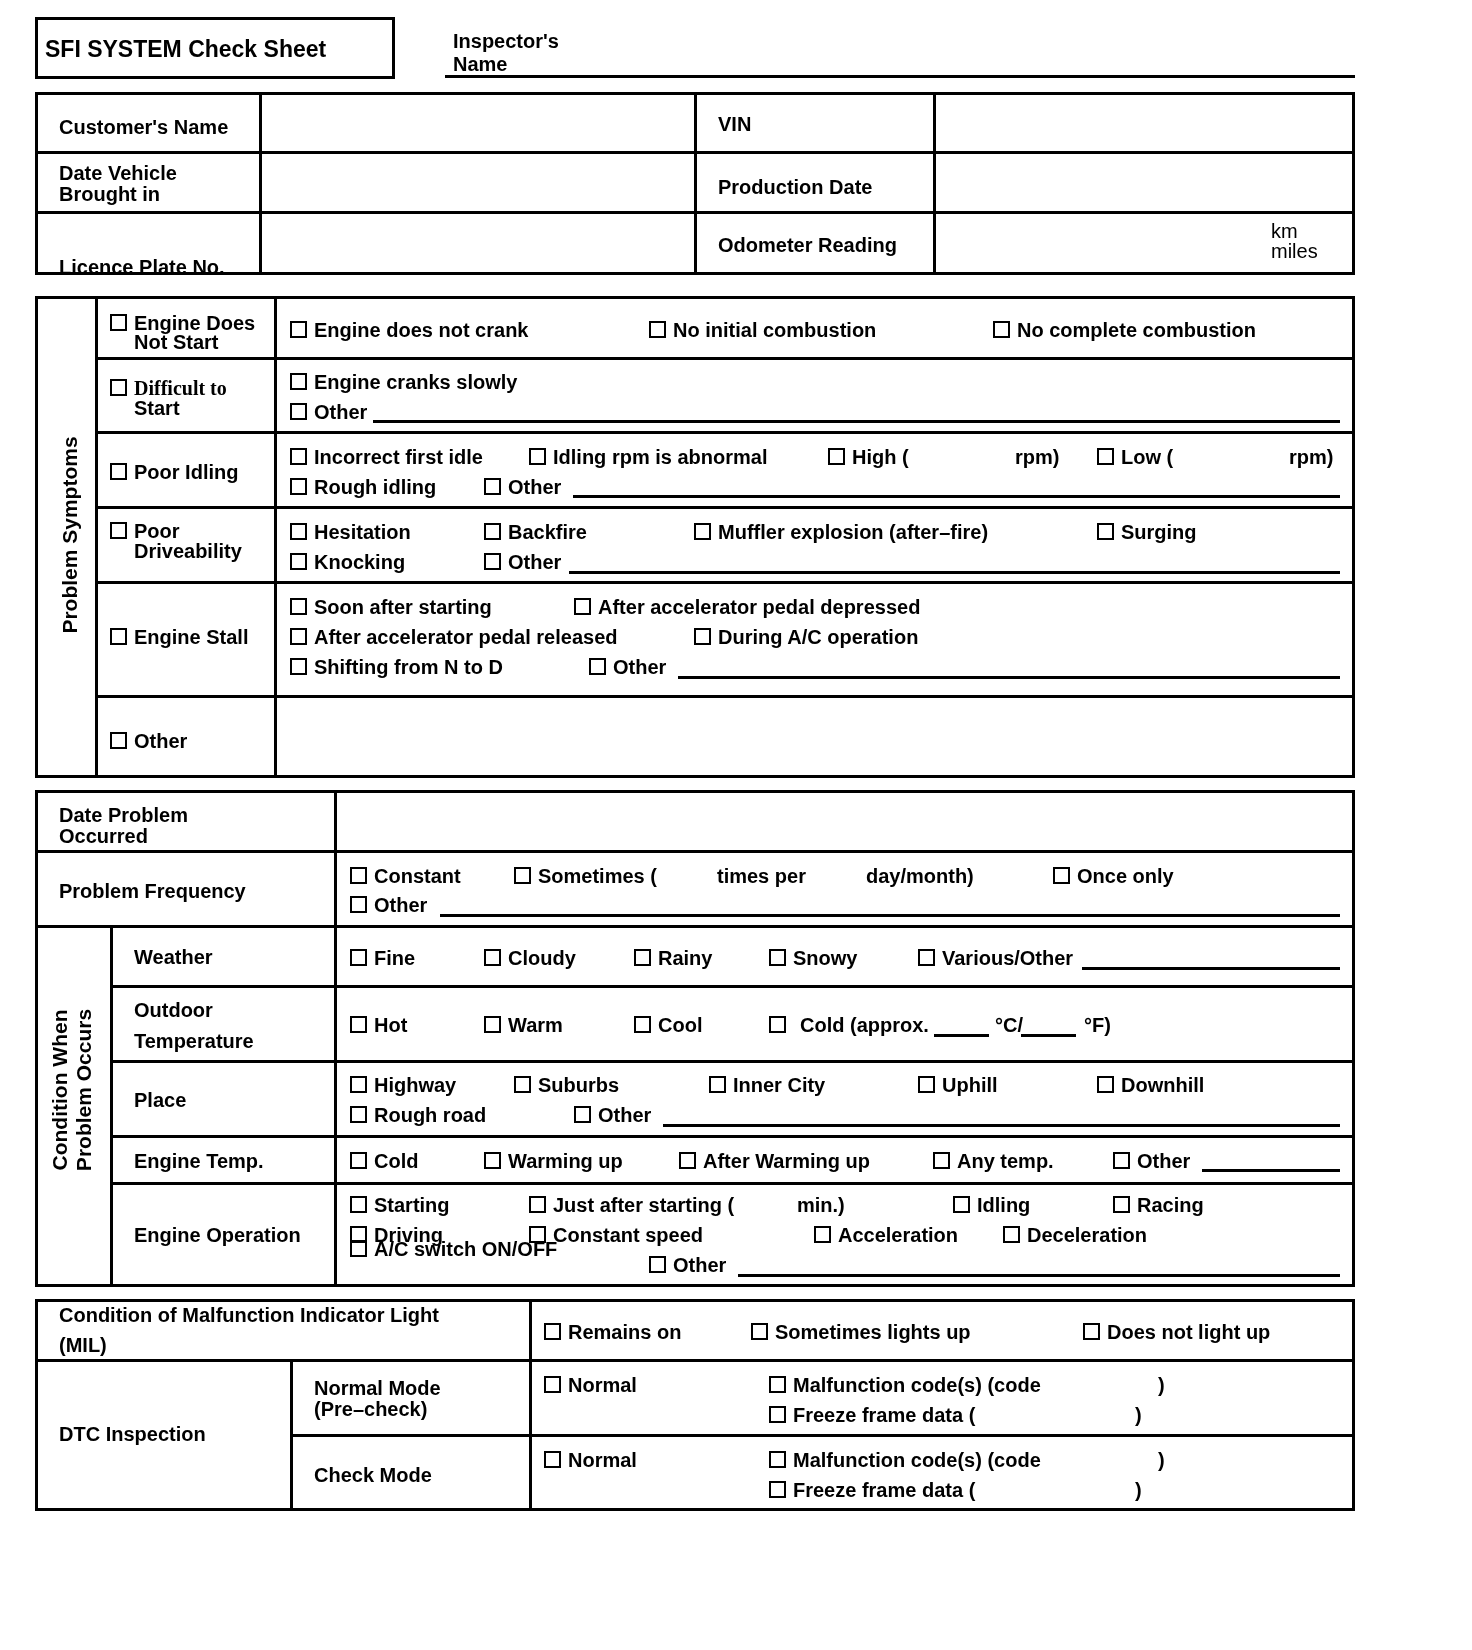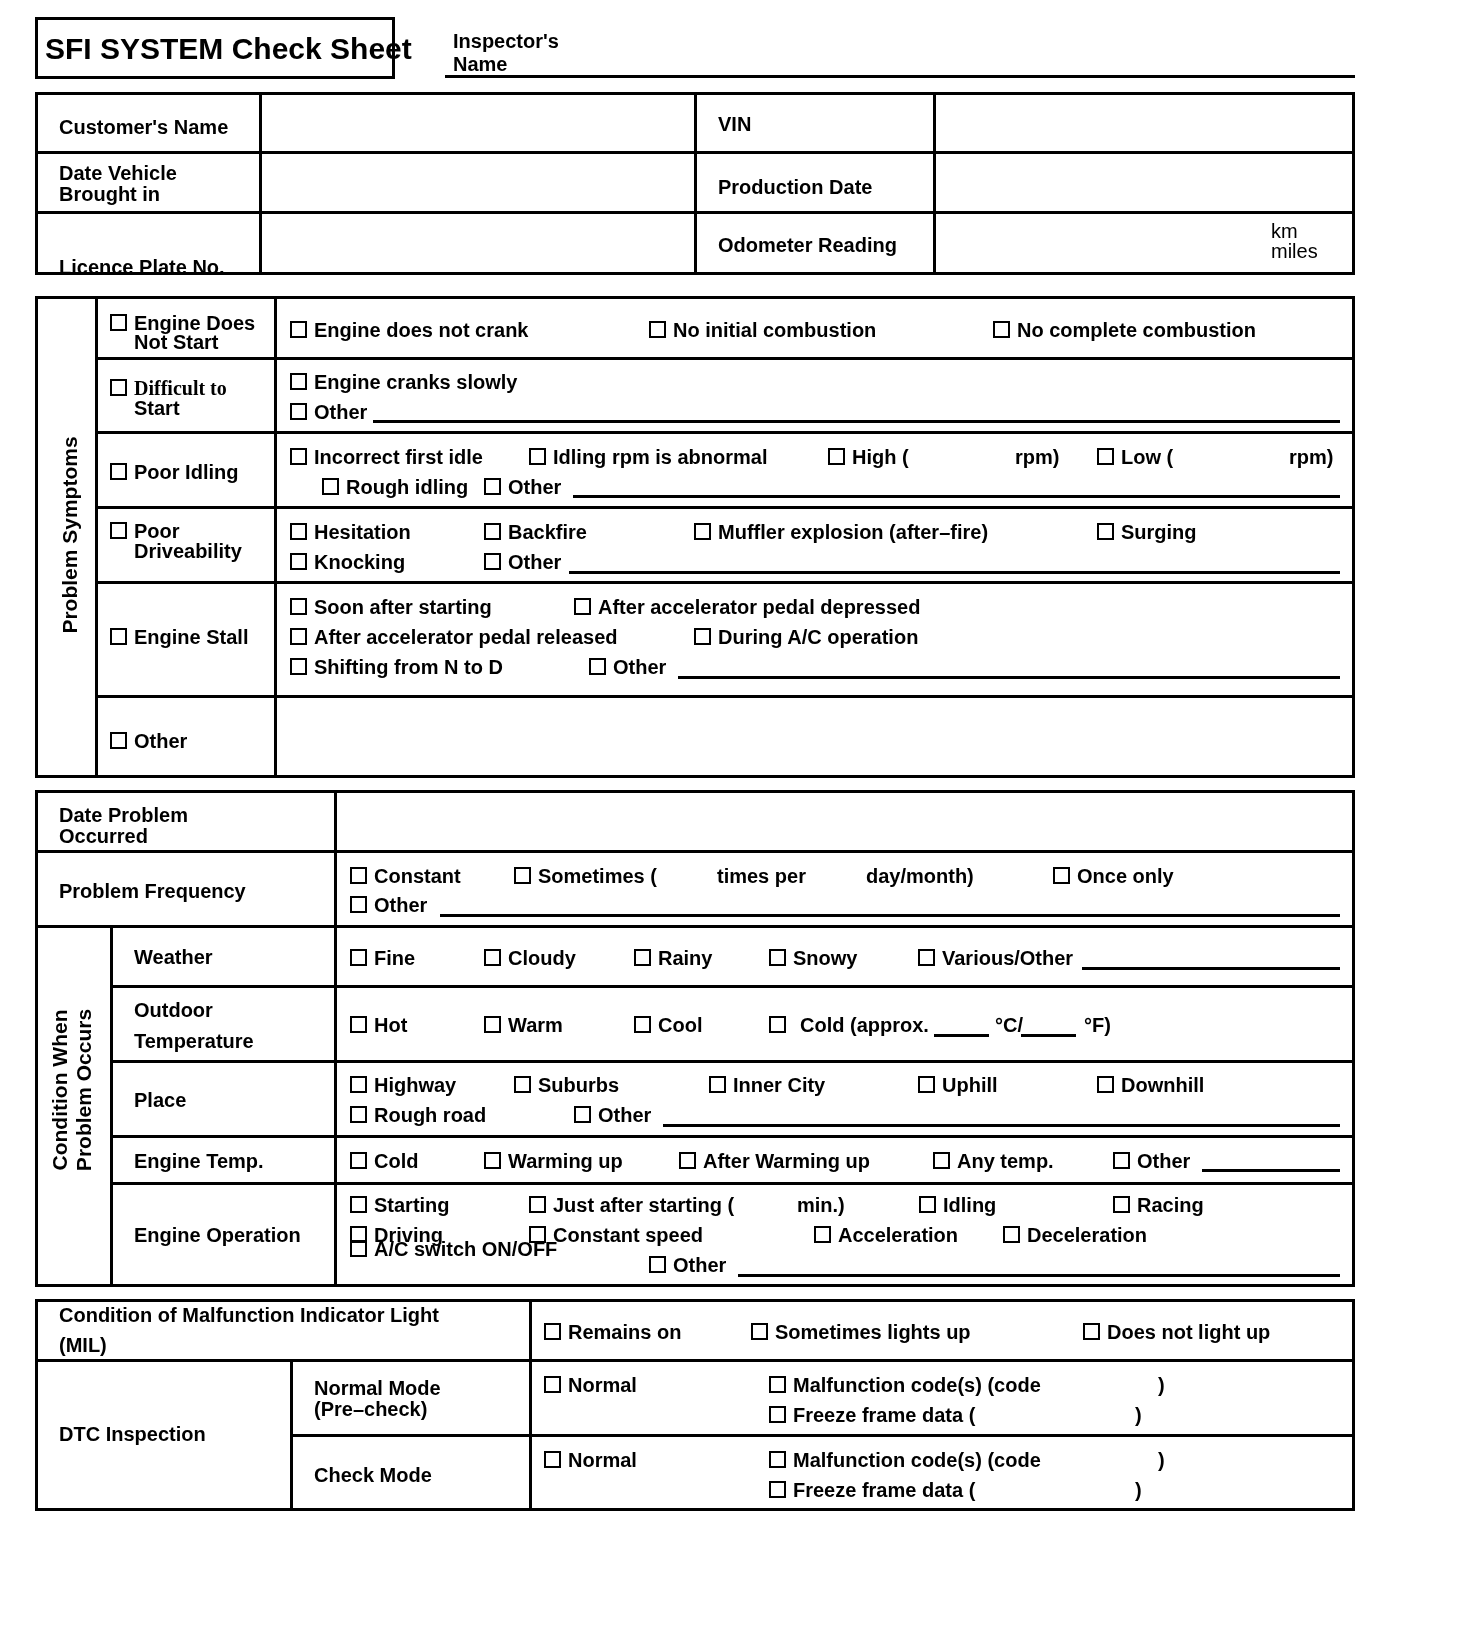--- a/index.html
+++ b/index.html
@@ -12,21 +12,21 @@
   .vl{position:absolute;width:0;border-left:3px solid #000;}
   .box{position:absolute;border:3px solid #000;box-sizing:border-box;}
   .uline{position:absolute;height:0;border-top:3px solid #000;}
   .vert{position:absolute;transform:rotate(-90deg);transform-origin:left top;font-size:21px;line-height:24px;white-space:nowrap;text-align:center;}
   .thin{font-weight:normal;}
 </style>
 </head>
 <body>
 
 <div class="box" style="left:35px;top:17px;width:360px;height:62px;"></div>
-<div class="txt" style="left:45px;top:35px;font-size:30px;line-height:28px;">SFI SYSTEM Check Sheet</div>
+<div class="txt" style="left:45px;top:35px;font-size:23px;line-height:28px;">SFI SYSTEM Check Sheet</div>
 <div class="txt" style="left:453px;top:30px;">Inspector's</div>
 <div class="txt" style="left:453px;top:53px;">Name</div>
 <div class="uline" style="left:445px;top:75px;width:910px;"></div>
 
 <div class="box" style="left:35px;top:92px;width:1320px;height:183px;"></div>
 <div class="hl" style="left:35px;top:151px;width:1320px;"></div>
 <div class="hl" style="left:35px;top:211px;width:1320px;"></div>
 <div class="vl" style="left:259px;top:92px;height:183px;"></div>
 <div class="vl" style="left:694px;top:92px;height:183px;"></div>
 <div class="vl" style="left:933px;top:92px;height:183px;"></div>
@@ -71,21 +71,21 @@
 <div class="txt" style="left:290px;top:401px;"><span class="cb"></span><span>Other</span></div>
 <div class="uline" style="left:373px;top:420px;width:967px;"></div>
 
 <div class="txt" style="left:110px;top:461px;"><span class="cb"></span><span>Poor Idling</span></div>
 <div class="txt" style="left:290px;top:446px;"><span class="cb"></span><span>Incorrect first idle</span></div>
 <div class="txt" style="left:529px;top:446px;"><span class="cb"></span><span>Idling rpm is abnormal</span></div>
 <div class="txt" style="left:828px;top:446px;"><span class="cb"></span><span>High (</span></div>
 <div class="txt" style="left:1015px;top:446px;">rpm)</div>
 <div class="txt" style="left:1097px;top:446px;"><span class="cb"></span><span>Low (</span></div>
 <div class="txt" style="left:1289px;top:446px;">rpm)</div>
-<div class="txt" style="left:290px;top:476px;margin-left:32px;"><span class="cb"></span><span>Rough idling</span></div>
+<div class="txt" style="left:290px;top:476px;"><span class="cb"></span><span>Rough idling</span></div>
 <div class="txt" style="left:484px;top:476px;"><span class="cb"></span><span>Other</span></div>
 <div class="uline" style="left:573px;top:495px;width:767px;"></div>
 
 <div class="txt" style="left:110px;top:520px;"><span class="cb"></span><span>Poor</span></div>
 <div class="txt" style="left:134px;top:540px;">Driveability</div>
 <div class="txt" style="left:290px;top:521px;"><span class="cb"></span><span>Hesitation</span></div>
 <div class="txt" style="left:484px;top:521px;"><span class="cb"></span><span>Backfire</span></div>
 <div class="txt" style="left:694px;top:521px;"><span class="cb"></span><span>Muffler explosion (after–fire)</span></div>
 <div class="txt" style="left:1097px;top:521px;"><span class="cb"></span><span>Surging</span></div>
 <div class="txt" style="left:290px;top:551px;"><span class="cb"></span><span>Knocking</span></div>
@@ -163,21 +163,21 @@
 <div class="txt" style="left:484px;top:1150px;"><span class="cb"></span><span>Warming up</span></div>
 <div class="txt" style="left:679px;top:1150px;"><span class="cb"></span><span>After Warming up</span></div>
 <div class="txt" style="left:933px;top:1150px;"><span class="cb"></span><span>Any temp.</span></div>
 <div class="txt" style="left:1113px;top:1150px;"><span class="cb"></span><span>Other</span></div>
 <div class="uline" style="left:1202px;top:1169px;width:138px;"></div>
 
 <div class="txt" style="left:134px;top:1224px;">Engine Operation</div>
 <div class="txt" style="left:350px;top:1194px;"><span class="cb"></span><span>Starting</span></div>
 <div class="txt" style="left:529px;top:1194px;"><span class="cb"></span><span>Just after starting (</span></div>
 <div class="txt" style="left:797px;top:1194px;">min.)</div>
-<div class="txt" style="left:899px;top:1194px;padding-left:20px;"><span class="cb"></span><span>Idling</span></div>
+<div class="txt" style="left:933px;top:1194px;padding-left:20px;"><span class="cb"></span><span>Idling</span></div>
 <div class="txt" style="left:1113px;top:1194px;"><span class="cb"></span><span>Racing</span></div>
 <div class="txt" style="left:350px;top:1224px;"><span class="cb"></span><span>Driving</span></div>
 <div class="txt" style="left:529px;top:1224px;"><span class="cb"></span><span>Constant speed</span></div>
 <div class="txt" style="left:814px;top:1224px;"><span class="cb"></span><span>Acceleration</span></div>
 <div class="txt" style="left:1003px;top:1224px;"><span class="cb"></span><span>Deceleration</span></div>
 <div class="txt" style="left:350px;top:1238px;"><span class="cb"></span><span>A/C switch ON/OFF</span></div>
 <div class="txt" style="left:649px;top:1254px;"><span class="cb"></span><span>Other</span></div>
 <div class="uline" style="left:738px;top:1274px;width:602px;"></div>
 
 <div class="box" style="left:35px;top:1299px;width:1320px;height:212px;"></div>

